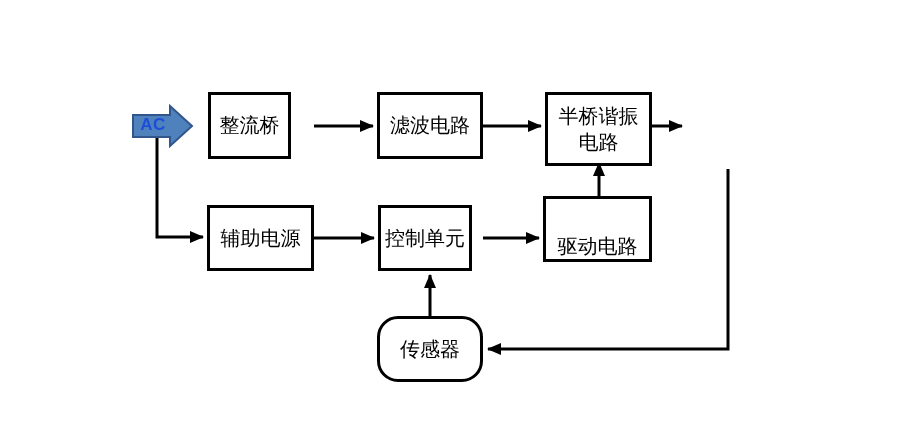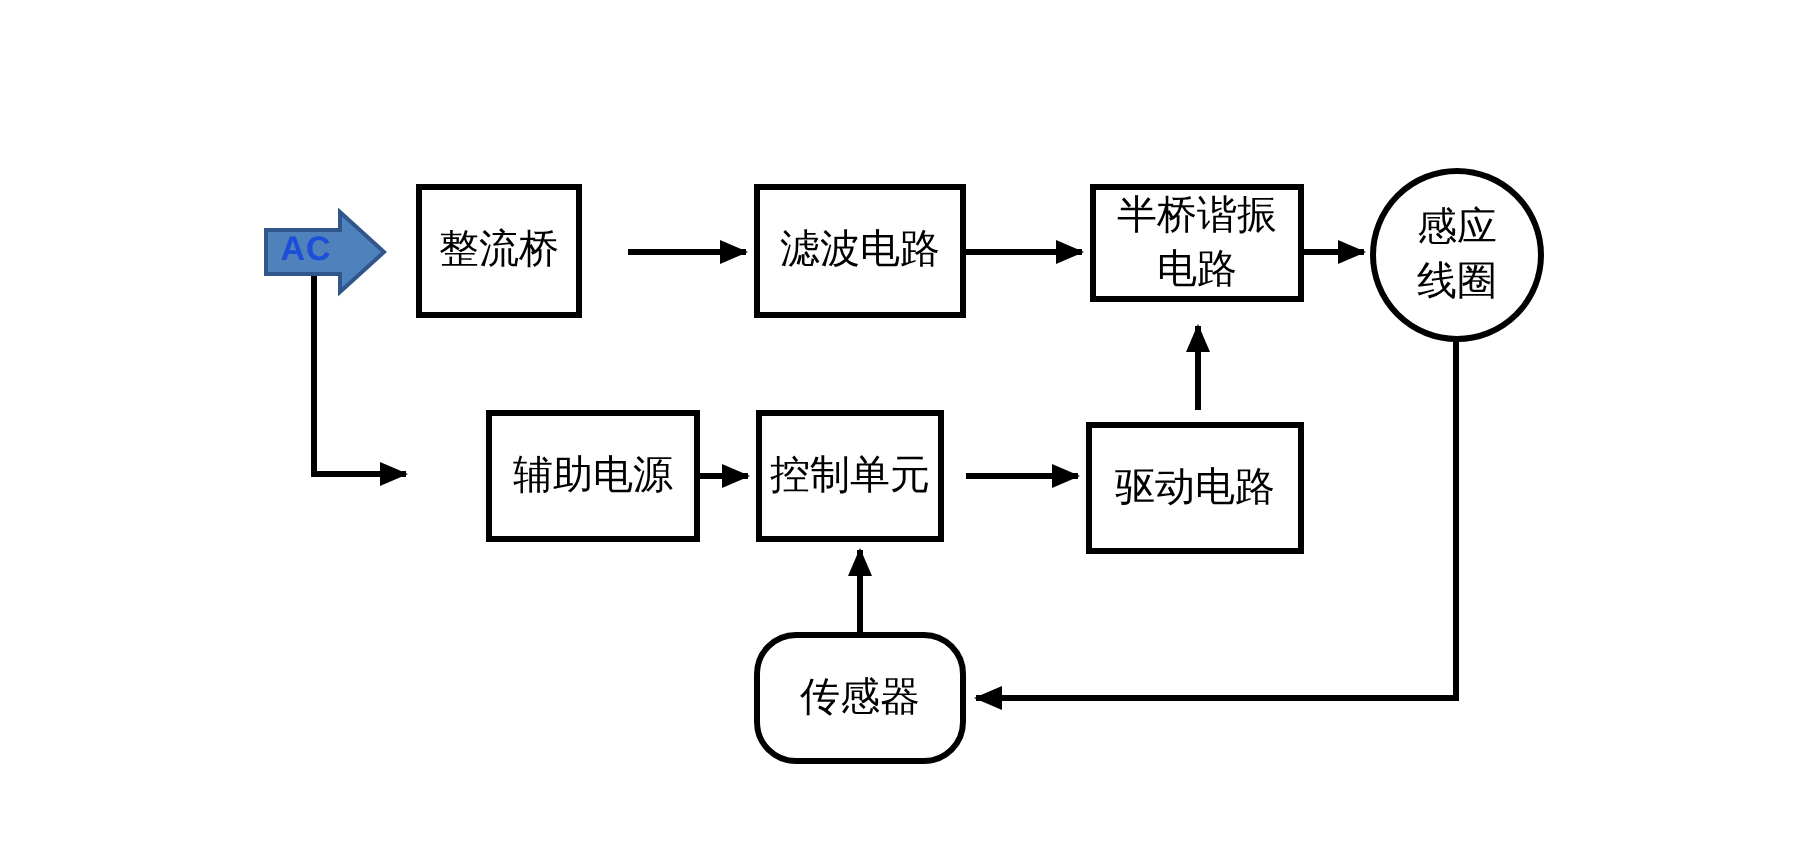--- a/index.html
+++ b/index.html
@@ -17,25 +17,25 @@
   .circle{border-radius:50%;}
   .ac-label{
     position:absolute;left:134px;top:112px;width:38px;height:26px;
     display:flex;align-items:center;justify-content:center;
     font-family:"Liberation Sans","DejaVu Sans",sans-serif;
     font-weight:bold;font-size:17px;color:#1d4ed8;letter-spacing:0.5px;
   }
   
   .n-rectifier {left:208px;top:92px;width:83px;height:67px;}
   .n-filter    {left:377px;top:92px;width:106px;height:67px;align-items:center;}
-  .n-halfbridge{left:545px;top:92px;width:107px;height:59px;}
+  .n-halfbridge{left:545px;top:92px;width:107px;height:74px;}
   .n-coil      {left:685px;top:84px;width:87px;height:87px;}
-  .n-aux       {left:207px;top:205px;width:107px;height:66px;margin-left:36px;}
+  .n-aux       {left:207px;top:205px;width:107px;height:66px;}
   .n-control   {left:378px;top:205px;width:94px;height:66px;}
-  .n-driver    {left:543px;top:211px;width:109px;height:66px;}
+  .n-driver    {left:543px;top:196px;width:109px;height:66px;align-items:flex-end;}
   .n-sensor    {left:377px;top:316px;width:106px;height:66px;border-radius:21px;}
 </style>
 </head>
 <body>
 
 <div class="canvas">
 
   <svg class="wires" width="907" height="428" viewBox="0 0 907 428">
     <defs>
       <marker id="arw" markerUnits="userSpaceOnUse" markerWidth="16" markerHeight="14" refX="13" refY="6" orient="auto">
@@ -64,24 +64,20 @@
 
   <div class="box n-filter">
     <span class="lbl">滤波电路</span>
   </div>
 
   <div class="box n-halfbridge">
     <span class="lbl">半桥谐振
 电路</span>
   </div>
 
-  <div class="box circle n-coil">
-    <span class="lbl">感应
-线圈</span>
-  </div>
 
   <div class="box n-aux">
     <span class="lbl">辅助电源</span>
   </div>
 
   <div class="box n-control">
     <span class="lbl">控制单元</span>
   </div>
 
   <div class="box n-driver">

